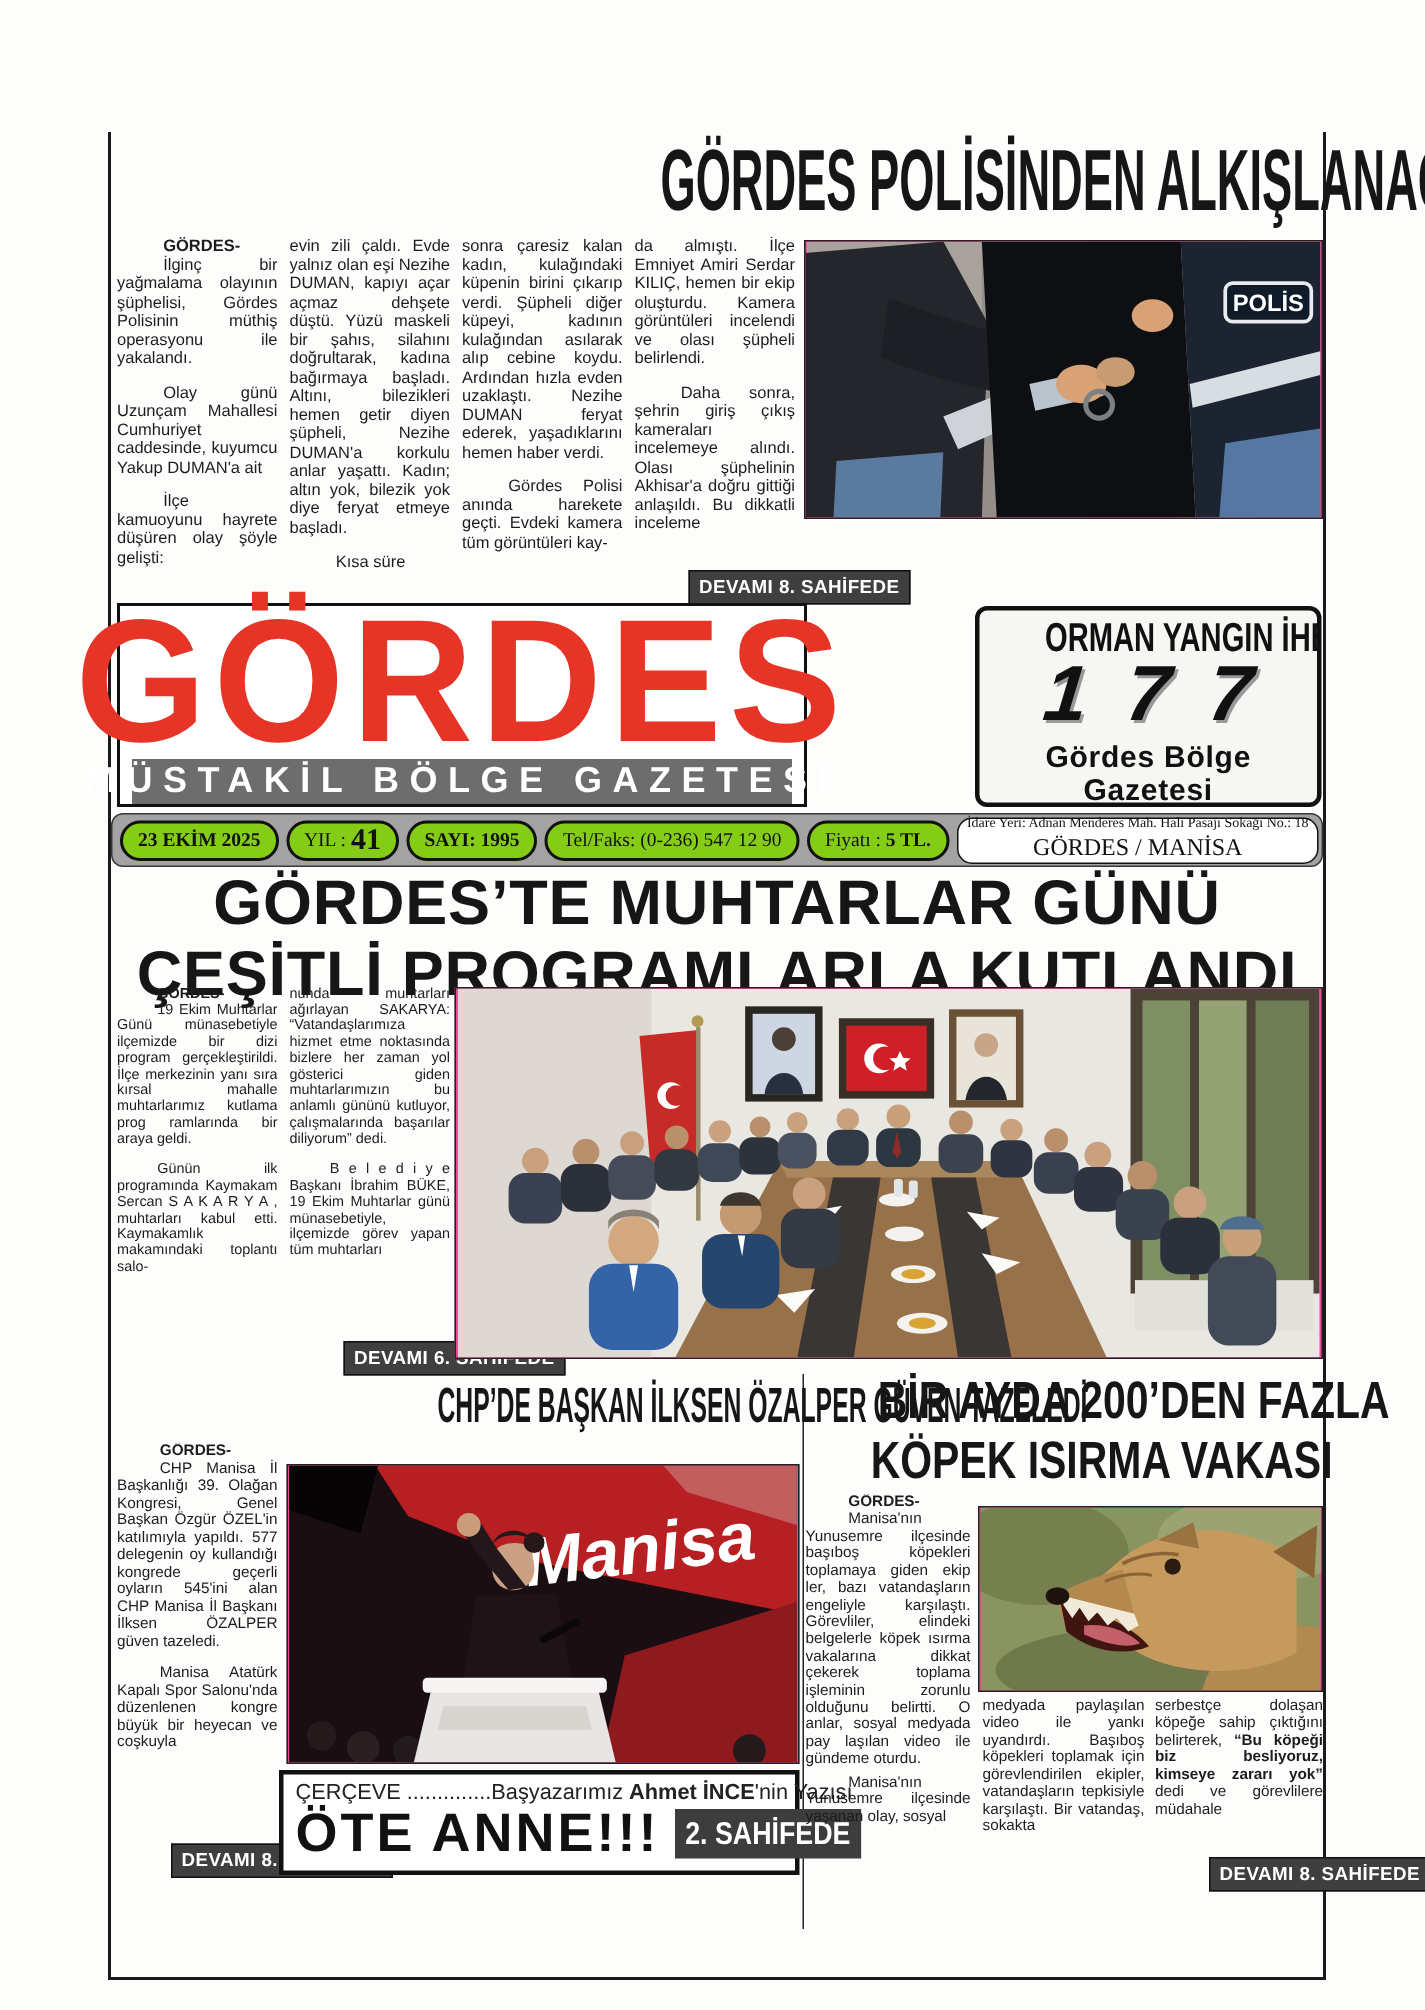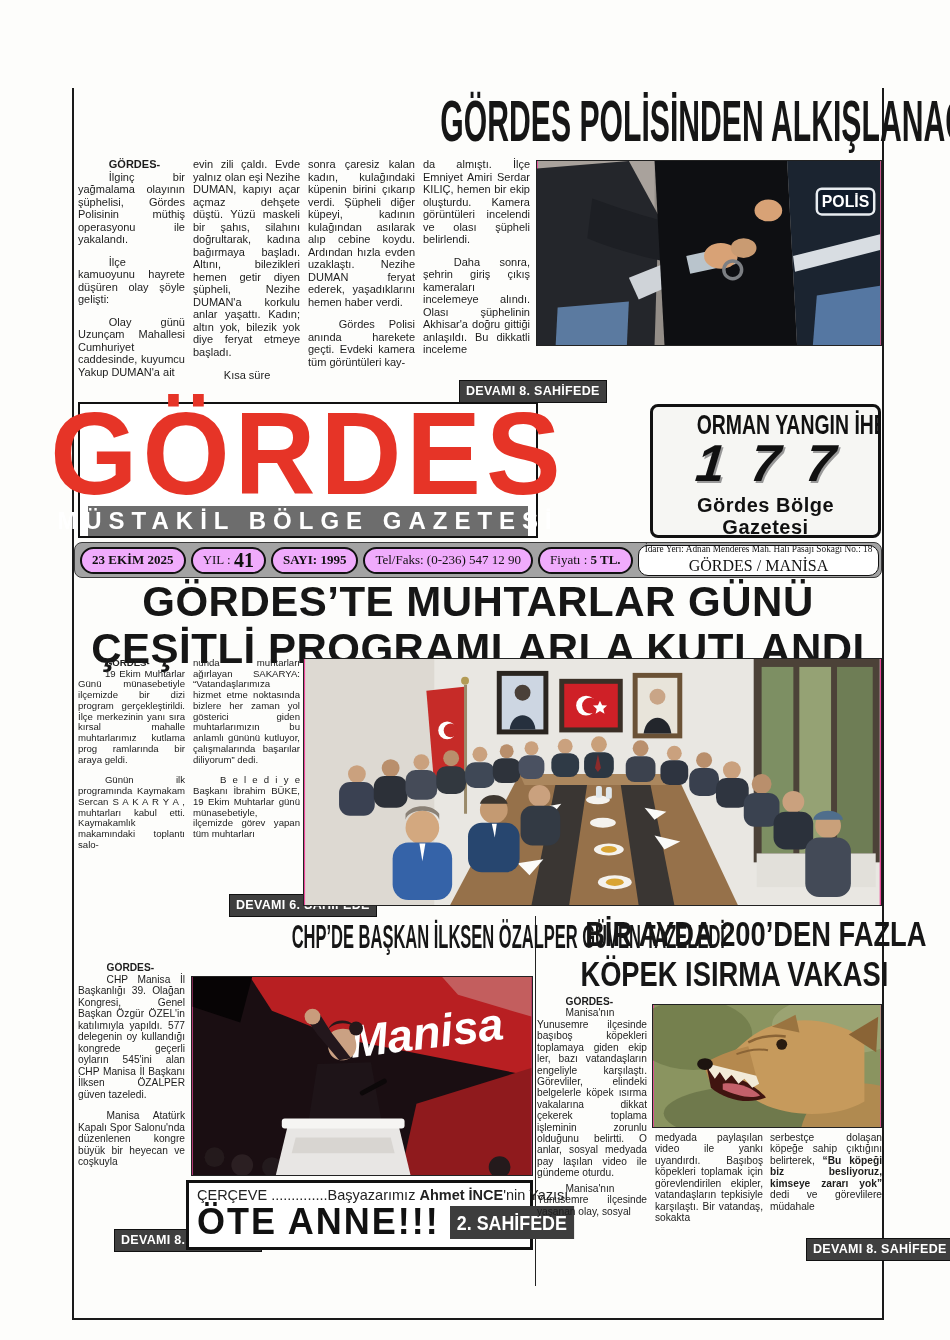--- a/index.html
+++ b/index.html
@@ -62,21 +62,21 @@
   .fire-number { font-weight:bold; font-style:italic; font-size:52px; line-height:.95; letter-spacing:26px; text-indent:26px; transform:skewX(-6deg); text-shadow:2px 2px 0 #999; }
   .fire-small { font-weight:bold; font-size:20px; line-height:1.12; letter-spacing:.5px; }
   
   .info-bar {
     position:absolute; left:74px; top:542px; width:808px; height:36px;
     background:#a3a3a3; border:1px solid #3a3a3a; border-radius:8px;
     display:flex; align-items:center; gap:5px; padding:0 5px;
     font-family:"Liberation Serif", serif;
   }
   .pill {
-    background:#f0abfc; border:2px solid #111; border-radius:15px; height:27px;
+    background:#84cc16; border:2px solid #111; border-radius:15px; height:27px;
     display:flex; align-items:center; justify-content:center; padding:0 10px;
     font-size:13px; white-space:nowrap; flex:0 0 auto;
   }
   .pill b.big { font-size:20px; }
   .addr {
     background:#fff; border:1.5px solid #111; border-radius:10px; height:31px;
     display:flex; flex-direction:column; align-items:center; justify-content:center;
     font-size:9.3px; line-height:1.25; padding:0 6px; text-align:center; flex:1 1 auto; white-space:nowrap;
   }
   
@@ -96,22 +96,22 @@
 <div id="page">
   <div class="frame"></div>
 
   <div class="hl hl-police">
     <span class="squeeze">GÖRDES POLİSİNDEN ALKIŞLANACAK OPERASYON!!</span>
   </div>
 
   <div class="col col-police" style="left:78px;">
     <p class="dateline">GÖRDES-</p>
     <p>İlginç bir yağmalama olayının şüphelisi, Gördes Polisinin müthiş operasyonu ile yakalandı.</p>
+    <p>Olay günü Uzunçam Mahallesi Cumhuriyet caddesinde, kuyumcu Yakup DUMAN'a ait</p>
     <p>İlçe kamuoyunu hayrete düşüren olay şöyle gelişti:</p>
-    <p>Olay günü Uzunçam Mahallesi Cumhuriyet caddesinde, kuyumcu Yakup DUMAN'a ait</p>
   </div>
   <div class="col col-police" style="left:193px;">
     <p style="text-indent:0">evin zili çaldı. Evde yalnız olan eşi Nezihe DUMAN, kapıyı açar açmaz dehşete düştü. Yüzü maskeli bir şahıs, silahını doğrultarak, kadına bağırmaya başladı. Altını, bilezikleri hemen getir diyen şüpheli, Nezihe DUMAN'a korkulu anlar yaşattı. Kadın; altın yok, bilezik yok diye feryat etmeye başladı.</p>
     <p>Kısa süre</p>
   </div>
   <div class="col col-police" style="left:308px;">
     <p style="text-indent:0">sonra çaresiz kalan kadın, kulağındaki küpenin birini çıkarıp verdi. Şüpheli diğer küpeyi, kadının kulağından asılarak alıp cebine koydu. Ardından hızla evden uzaklaştı. Nezihe DUMAN feryat ederek, yaşadıklarını hemen haber verdi.</p>
     <p>Gördes Polisi anında harekete geçti. Evdeki kamera tüm görüntüleri kay-</p>
   </div>
   <div class="col col-police" style="left:423px; height:218px;">

